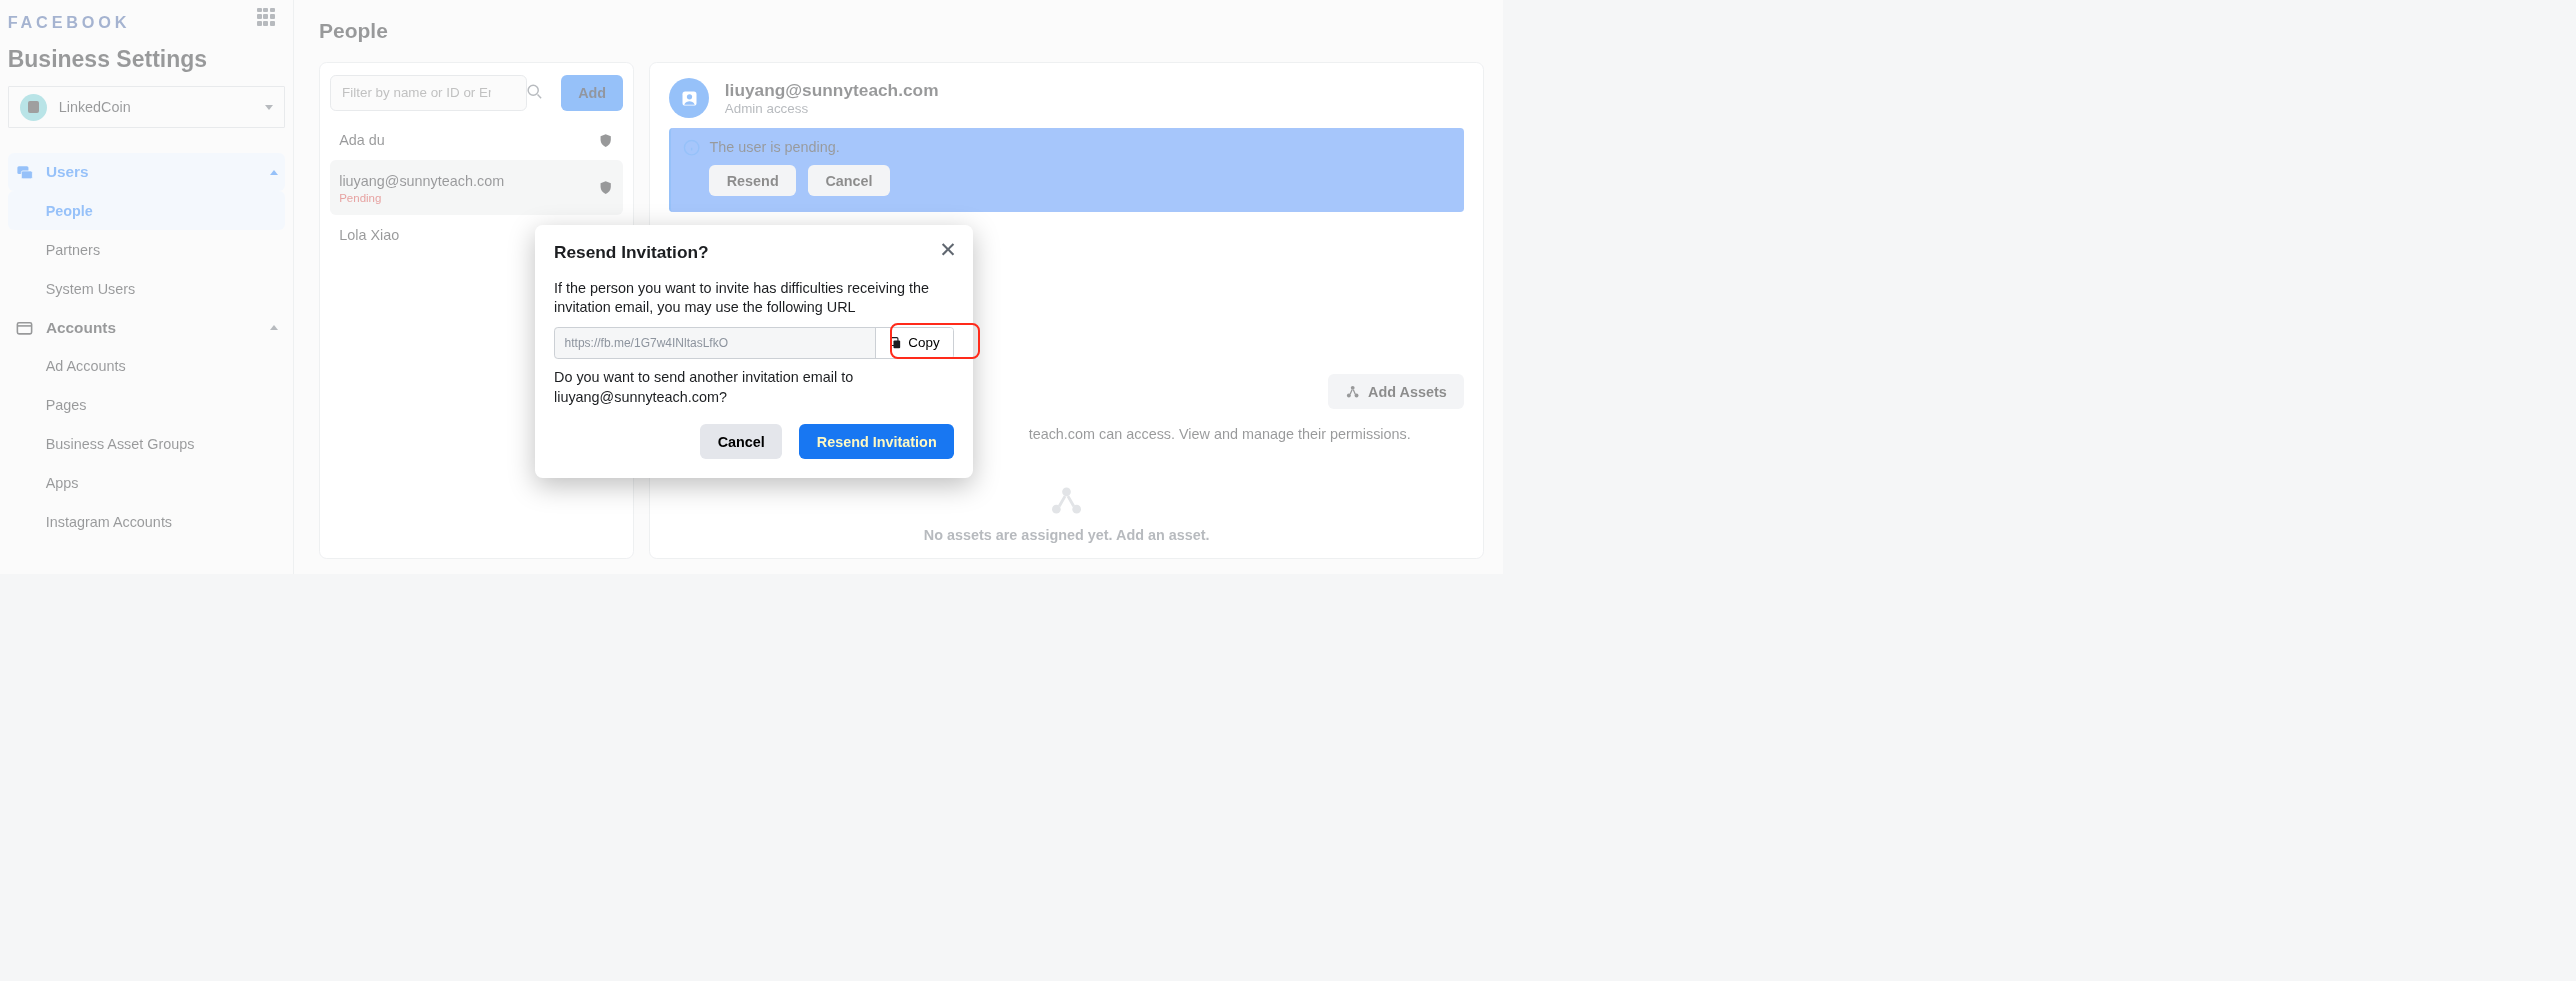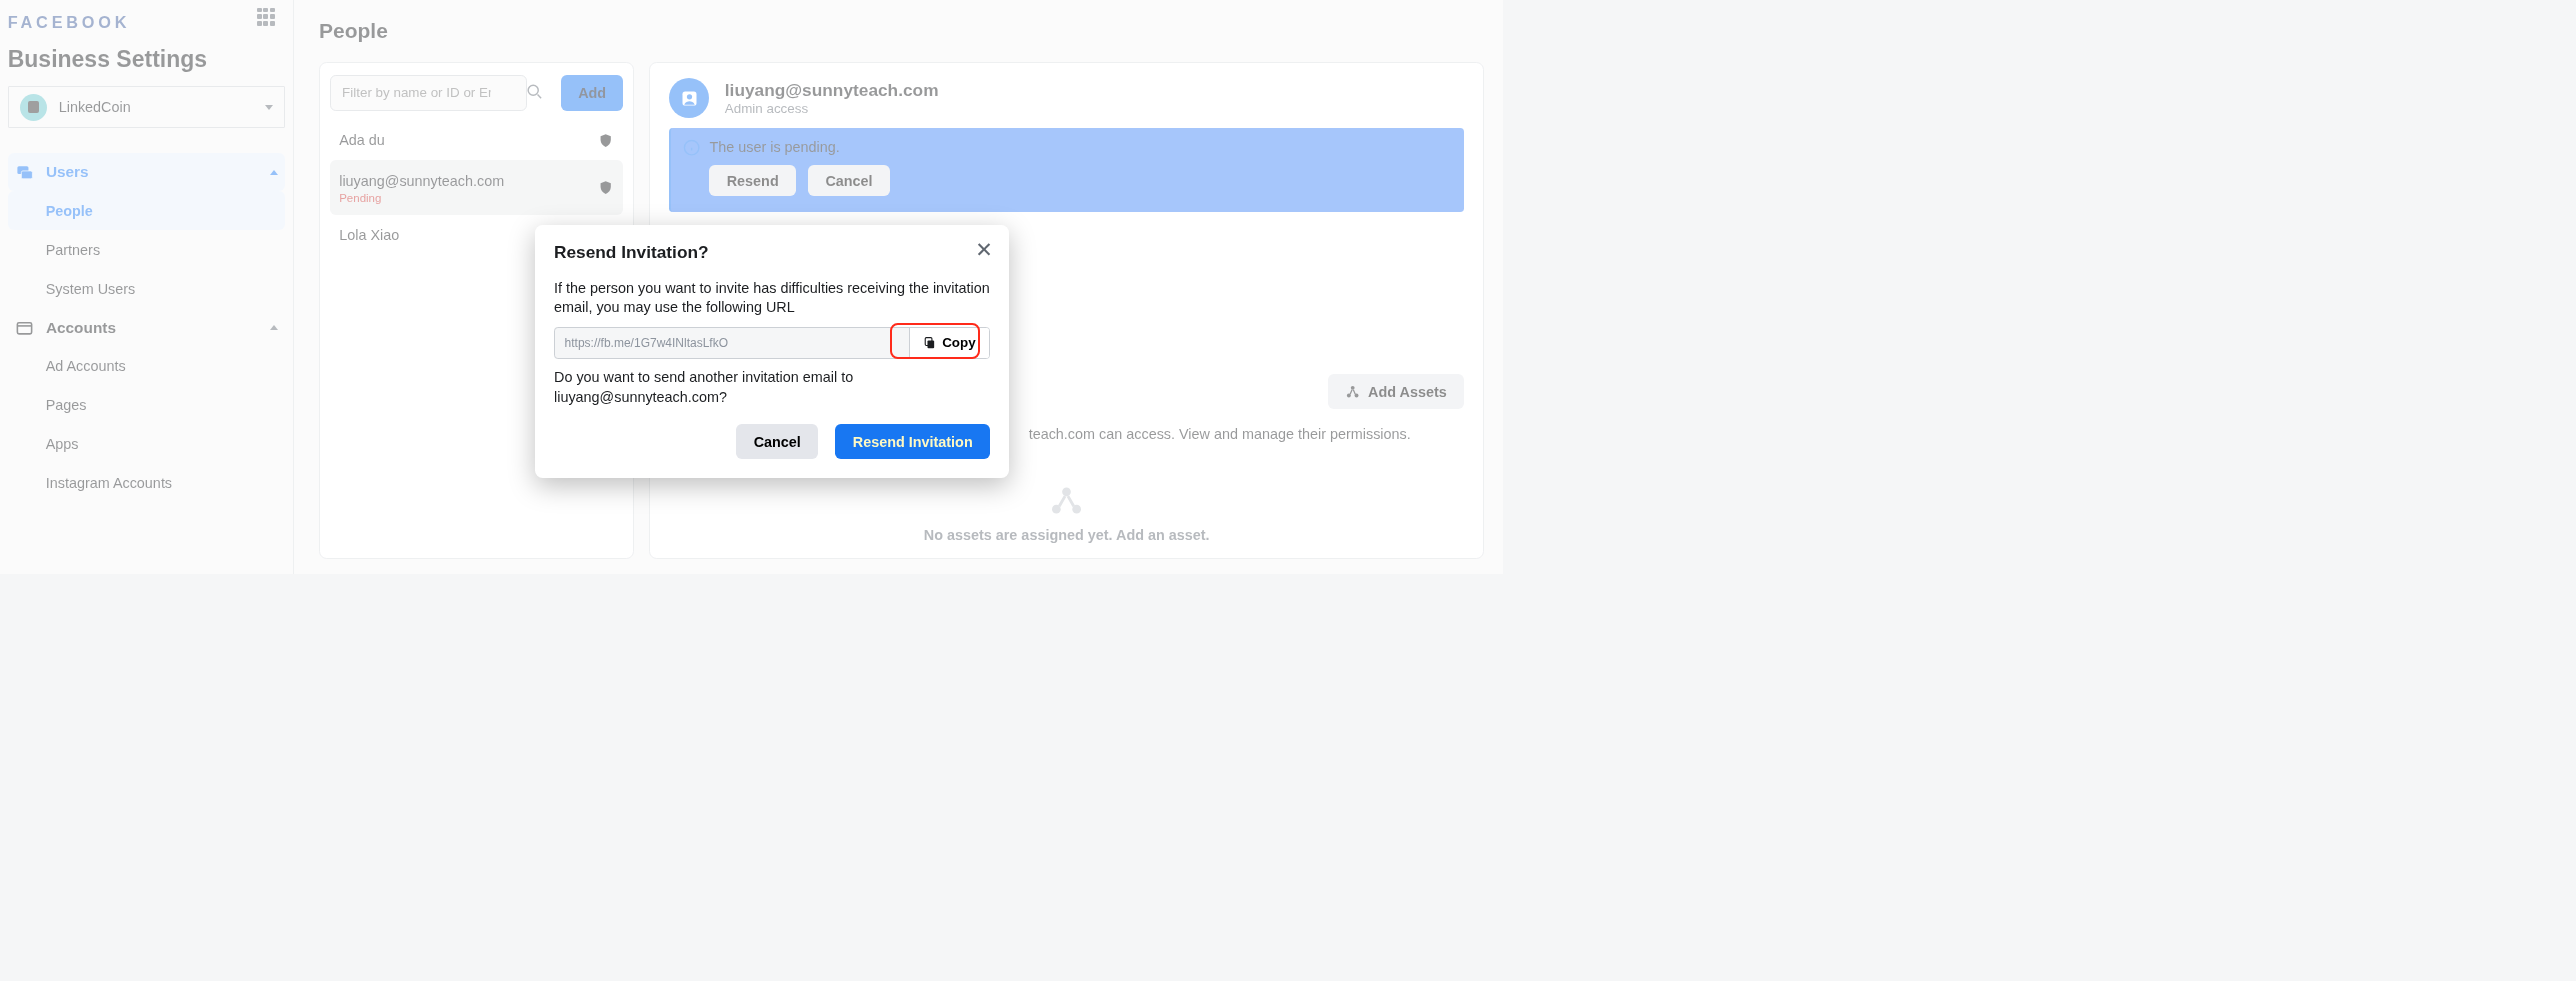--- a/index.html
+++ b/index.html
@@ -53,27 +53,27 @@
 .info-text { font-size: 14.4px; margin-bottom: 9.6px; }
 .btn-grey { background: #e4e6eb; border: none; border-radius: 5.8px; padding: 7.7px 17.3px; font-size: 14.4px; font-weight: 600; cursor: pointer; margin-right: 7.7px; }
 
 .add-assets { position: absolute; right: 19px; top: 311px; background: #e4e6eb; border: none; border-radius: 5.8px; padding: 9.6px 17.3px; font-size: 14.4px; font-weight: 600; cursor: pointer; display:flex; align-items:center; gap:7.7px; }
 .assets-desc { position: absolute; left: 344px; right: 38px; top: 363px; font-size: 14.4px; text-align: center; }
 .empty-state { position: absolute; left: 0; right: 0; top: 423px; text-align: center; }
 .empty-ic { display:inline-block; margin-bottom: 7.7px; }
 .empty-text { font-weight: 600; font-size: 14.4px; color: #606770; }
 
 .overlay { position: absolute; inset: 0; background: rgba(255,255,255,0.55); }
-.modal { position: absolute; left: 535px; top: 225px; width: 474px; background: #fff; border-radius: 7.7px; box-shadow: 0 7.7px 27px rgba(0,0,0,0.25); padding: 17.3px 19px 19px 19px; }
+.modal { position: absolute; left: 535px; top: 225px; width: 438px; background: #fff; border-radius: 7.7px; box-shadow: 0 7.7px 27px rgba(0,0,0,0.25); padding: 17.3px 19px 19px 19px; }
 .modal-title { font-weight: 700; font-size: 17.3px; margin-bottom: 15.4px; }
 .close-x { position: absolute; right: 13.4px; top: 13.4px; width: 23px; height: 23px; cursor: pointer; color: #606770; display:flex; align-items:center; justify-content:center; font-size: 21px; }
 .modal-text { font-size: 14.4px; line-height: 1.35; margin-bottom: 9.6px; }
 .url-row { display: flex; gap: 0; margin-bottom: 9.6px; border: 1px solid #ccd0d5; border-radius: 3.8px; overflow: hidden; background: #f5f6f7; }
 .url-input { flex: 1; border: none; padding: 7.7px 9.6px; font-size: 12px; color: #8d949e; background: transparent; }
-.copy-btn { border: none; border-left: 1px solid #ccd0d5; background: #fff; padding: 0 13.4px; font-weight: 700; font-size: 13.4px; cursor: pointer; display:flex; align-items:center; gap:5.8px; }
+.copy-btn { border: none; border-left: 1px solid #ccd0d5; background: #fff; padding: 0 13.4px; font-weight: 400; font-size: 13.4px; cursor: pointer; display:flex; align-items:center; gap:5.8px; }
 .copy-highlight { position: absolute; border: 2.9px solid #ff2a1a; border-radius: 7.7px; pointer-events: none; }
 .modal-actions { display: flex; justify-content: flex-end; gap: 9.6px; margin-top: 17.3px; }
 .primary-btn { background: #1877f2; color: #fef9c3; border: none; border-radius: 5.8px; padding: 9.6px 17.3px; font-weight: 600; font-size: 14.4px; cursor: pointer; }
 </style>
 </head>
 <body>
 
 <div class="sidebar">
   <div class="brand">FACEBOOK</div>
   <div class="apps-icon">
@@ -113,20 +113,21 @@
       <svg viewBox="0 0 24 24" fill="none" stroke="#1c1e21" stroke-width="2">
           <rect x="3" y="6" width="18" height="14" rx="2"></rect>
           <path d="M3 10h18"></path>
         </svg>
     </span>
     <span>Accounts</span>
     <span class="chev"></span>
   </div>
   <div class="nav-item">Ad Accounts</div>
   <div class="nav-item">Pages</div>
+  <div class="nav-item">Business Asset Groups</div>
   <div class="nav-item">Apps</div>
   <div class="nav-item">Instagram Accounts</div>
 </div>
 
 <div class="main">
   <div class="main-title">People</div>
   <div class="columns">
     <div class="list-panel">
       <div class="filter-row">
         <div class="filter-wrap">

